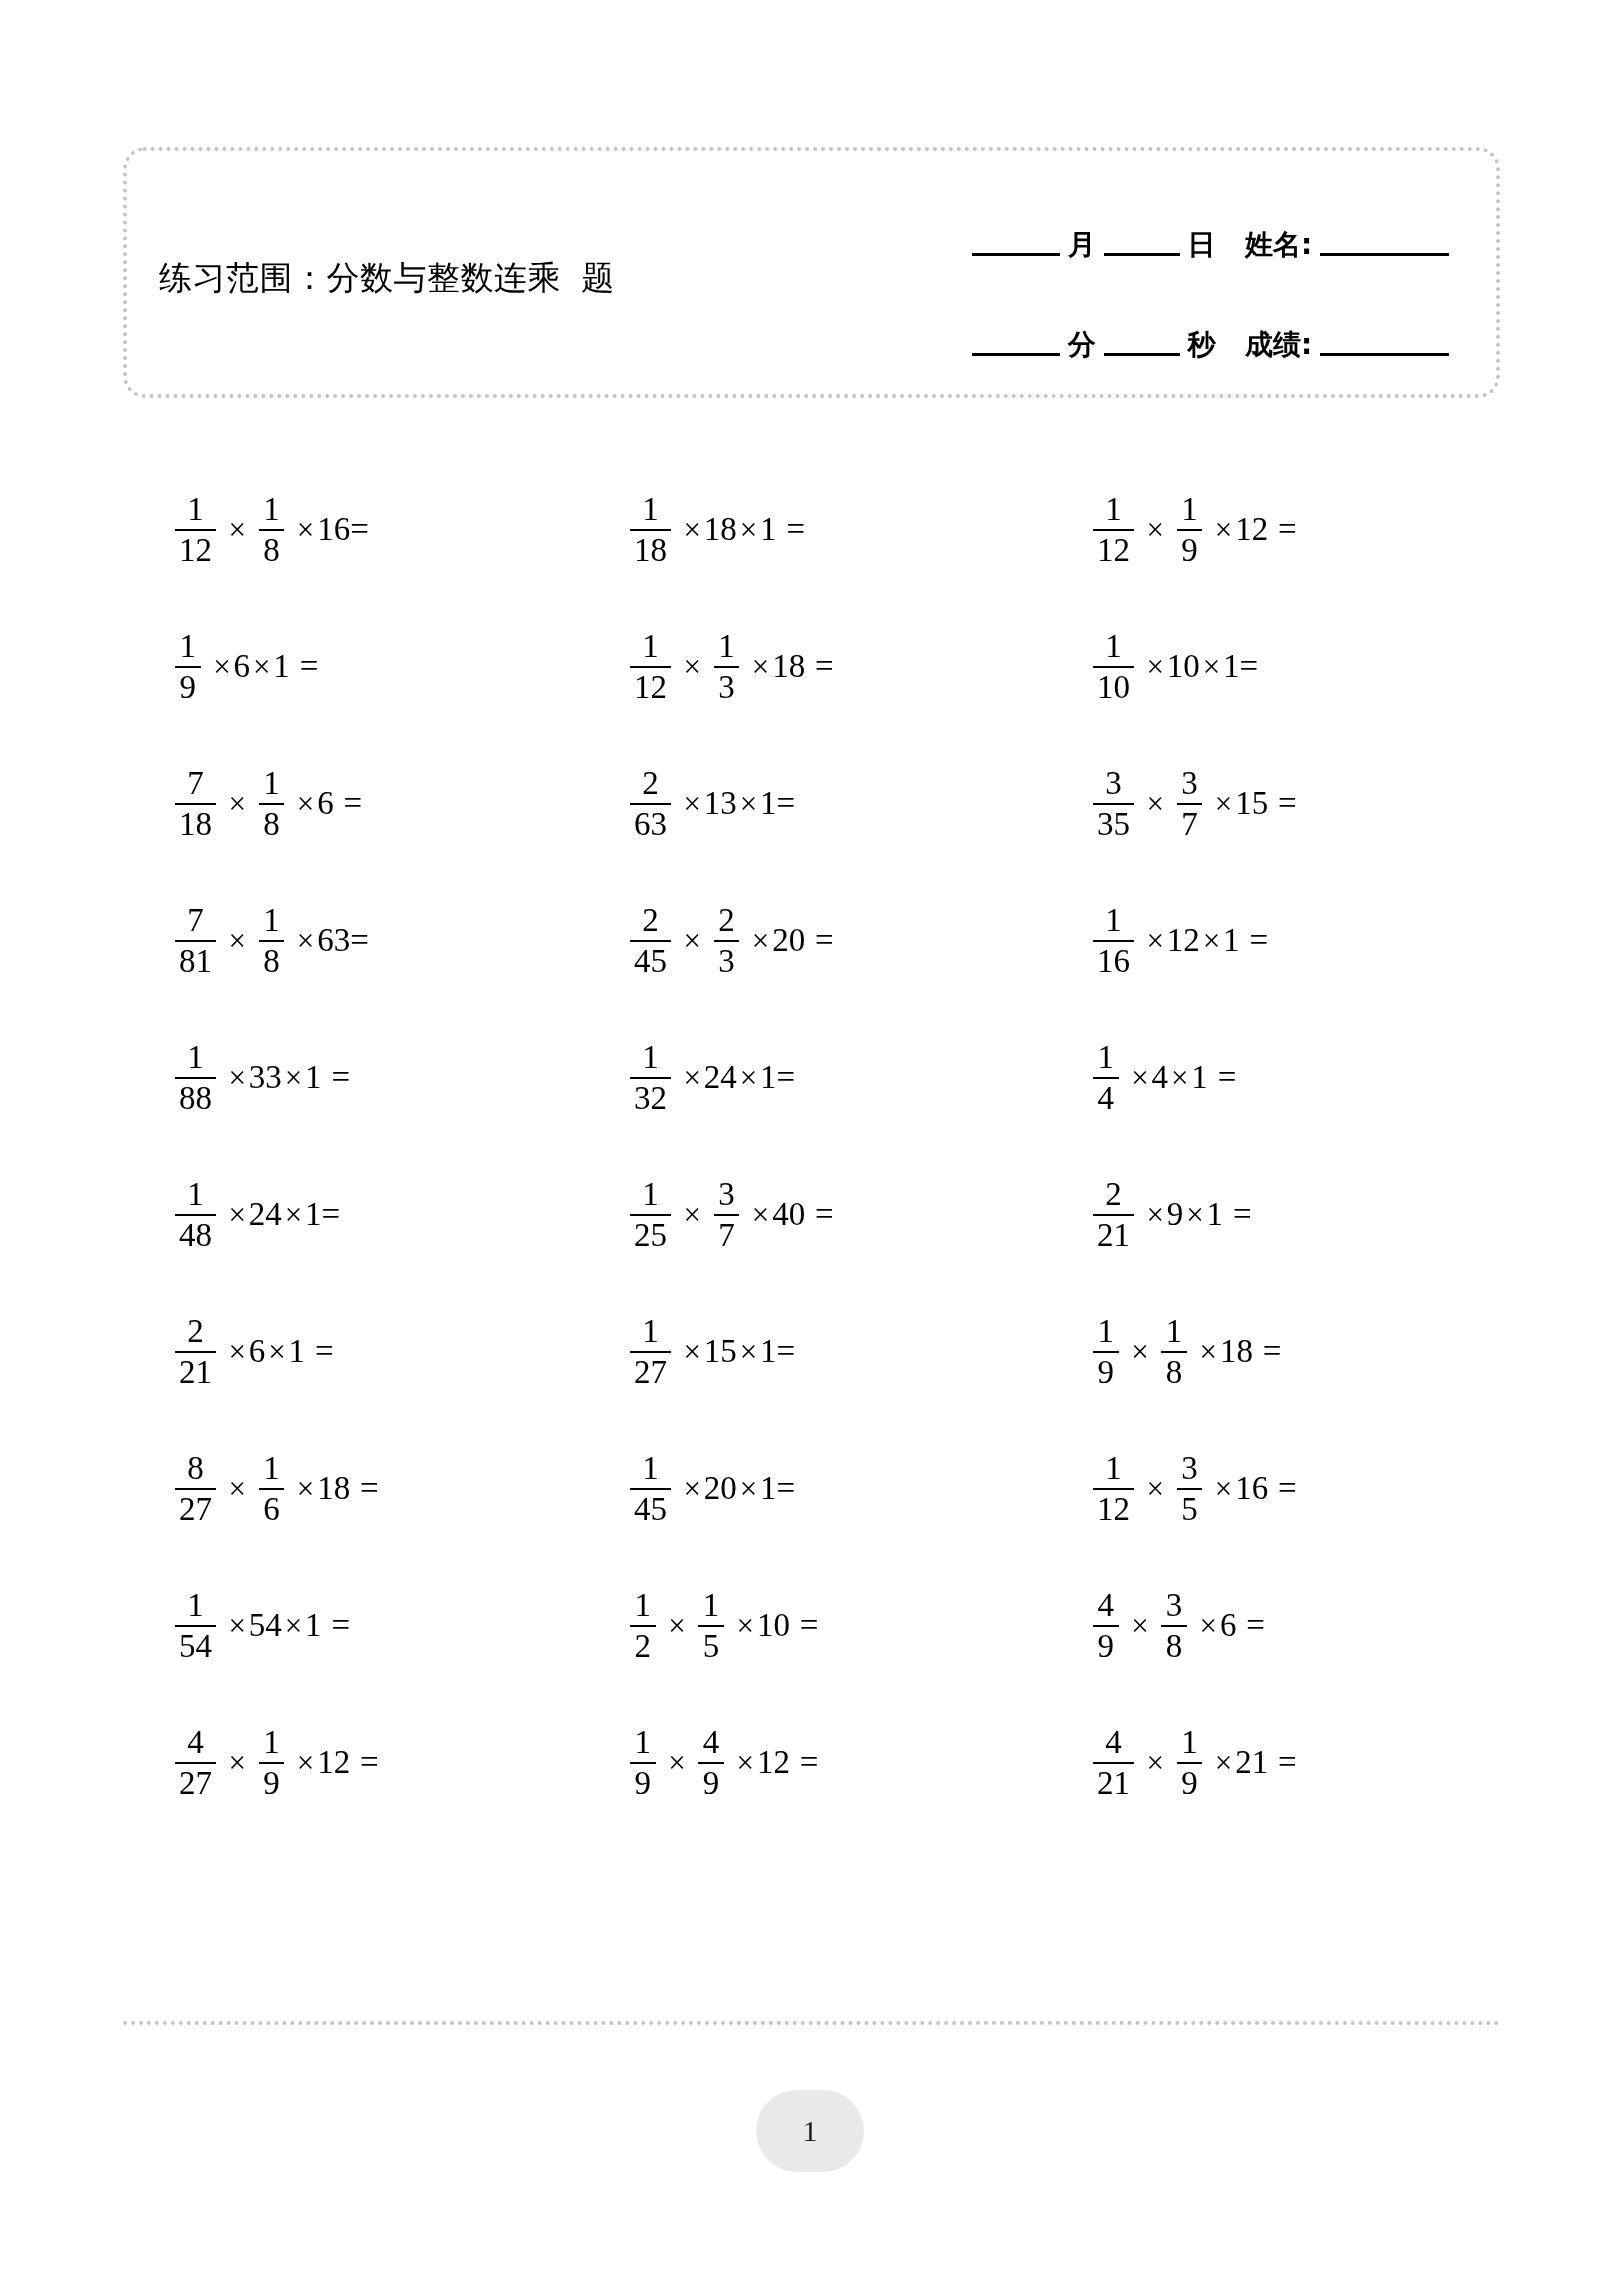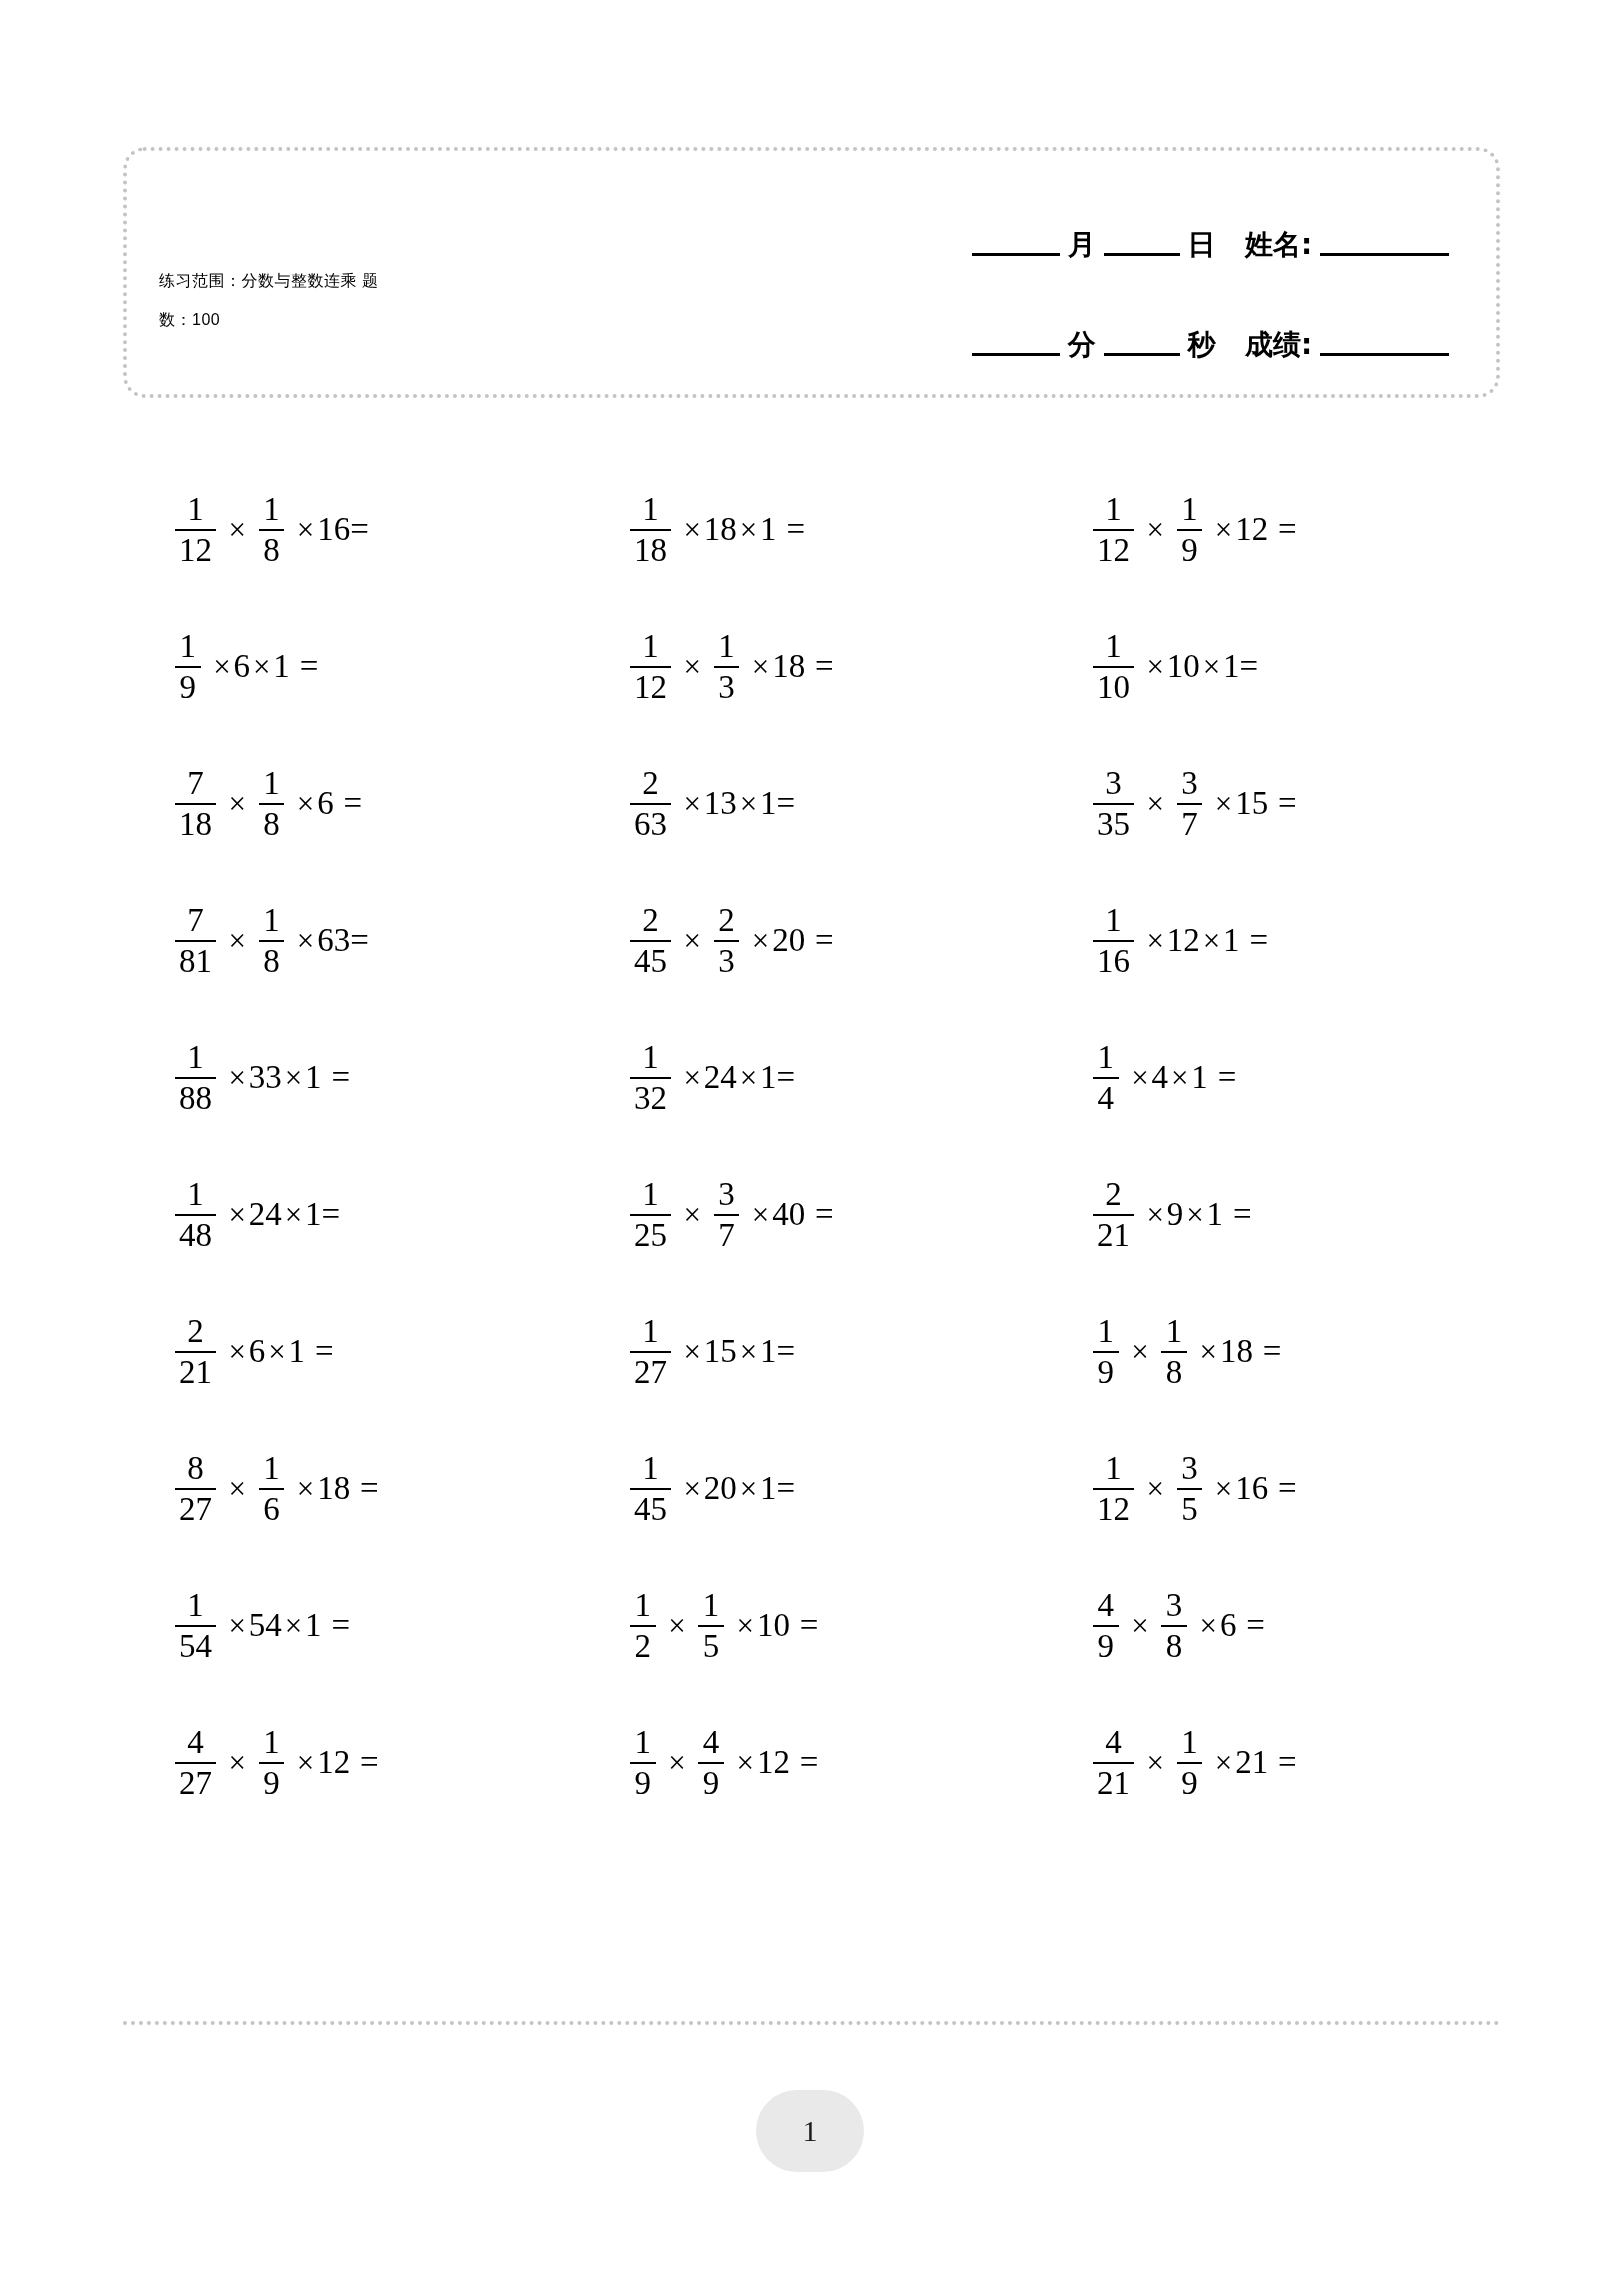--- a/index.html
+++ b/index.html
@@ -25,22 +25,22 @@
     height: 251px;
     border: 4.9px dotted #c4c4c4;
     border-radius: 21.6px;
     box-sizing: border-box;
   }
   .worksheet-title {
     position: absolute;
     left: 32px;
     top: 110px;
     width: 490px;
-    font-family: Liberation Sans, sans-serif;
-    font-size: 16px;
+    font-family: Liberation Mono, monospace;
+    font-size: 33px;
     line-height: 39px;
     color: #000;
     letter-spacing: 0.5px;
   }
   .meta-block {
     position: absolute;
     right: 41px;
     top: 39px;
     width: 647px;
     font-family: "DejaVu Sans", "Liberation Sans", sans-serif;
@@ -165,21 +165,20 @@
     color: #1a1a1a;
   }
 </style>
 </head>
 <body>
 
 <div class="header-box">
 
   <div class="worksheet-title">
     <div>练习范围：分数与整数连乘  题</div>
-    <div>数：100</div>
   </div>
 
   <div class="meta-block">
 
     <div class="meta-row">
       <span class="blank-line bl-90"></span>
       <span class="meta-label">月</span>
       <span class="blank-line bl-78"></span>
       <span class="meta-label">日</span>
       <span class="meta-gap"></span>

